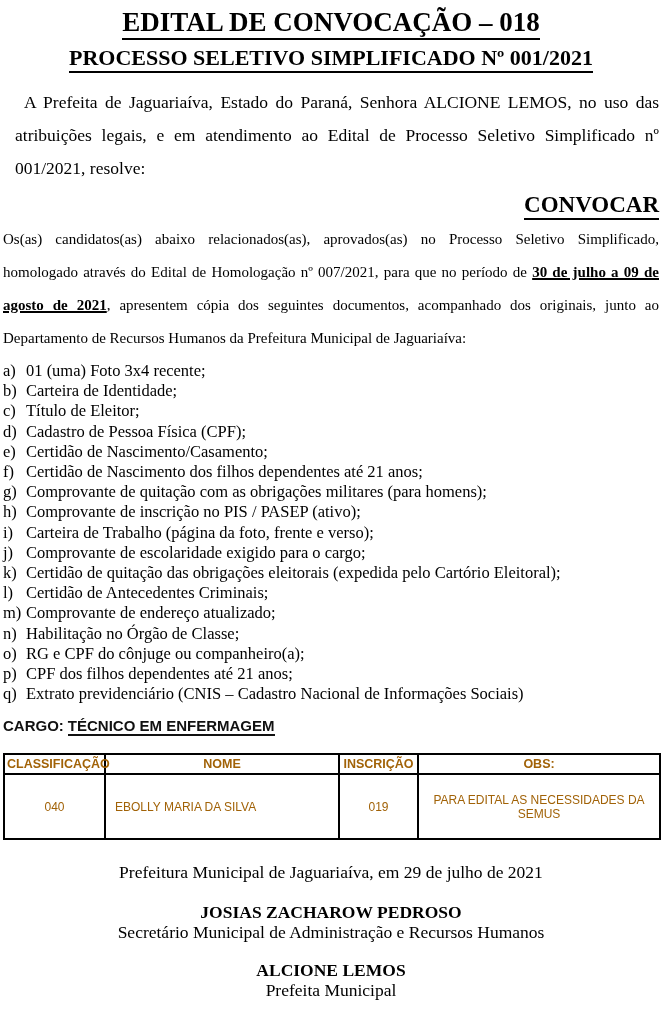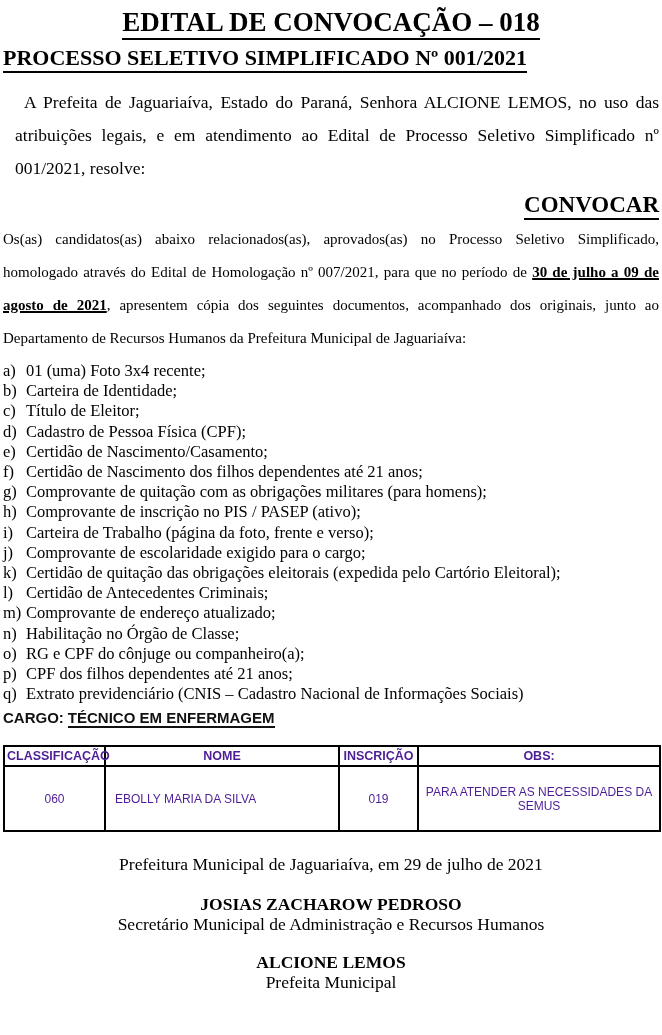--- a/index.html
+++ b/index.html
@@ -23,20 +23,21 @@
     text-align: center;
     font-size: 27px;
     line-height: 36px;
     font-weight: bold;
   }
   .doc-title .u, .doc-subtitle .u {
     border-bottom: 2.5px solid #000;
     padding-bottom: 1px;
   }
   .doc-subtitle {
+    text-align: center;
     font-size: 22px;
     line-height: 32px;
     font-weight: bold;
     margin-top: 2px;
   }
   .section-heading {
     text-align: right;
     font-size: 23px;
     line-height: 32px;
     font-weight: bold;
@@ -75,41 +76,41 @@
     font-size: 16.5px;
     line-height: 20.2px;
   }
   .doc-list .marker {
     flex: 0 0 23px;
   }
   .doc-list .item-text { flex: 1; }
 
   
   .cargo-line {
-    margin-top: 4px;
+    margin-top: 12px;
     font-family: "Liberation Sans", "DejaVu Sans", sans-serif;
     font-weight: bold;
     font-size: 15px;
     line-height: 20px;
     color: #111;
   }
   .cargo-line .cargo-value {
     border-bottom: 2px solid #111;
     padding-bottom: 0px;
     margin-left: 4px;
   }
 
   
   .candidates-table {
     margin-top: 17px;
     width: 656px;
     border-collapse: collapse;
     table-layout: fixed;
     font-family: "Liberation Sans", "DejaVu Sans", sans-serif;
-    color: #4c1d95;
+    color: #a16207;
     padding-left: 9px;
   }
   .candidates-table th, .candidates-table td {
     border: 2px solid #000;
   }
   .candidates-table th {
     font-size: 12.5px;
     font-weight: bold;
     text-align: center;
     height: 20px;
@@ -247,24 +248,24 @@
     <thead>
       <tr>
         <th>CLASSIFICAÇÃO</th>
         <th>NOME</th>
         <th>INSCRIÇÃO</th>
         <th>OBS:</th>
       </tr>
     </thead>
     <tbody>
       <tr>
-        <td>060</td>
+        <td>040</td>
         <td class="cell-nome">EBOLLY MARIA DA SILVA</td>
         <td>019</td>
-        <td>PARA ATENDER AS NECESSIDADES DA SEMUS</td>
+        <td>PARA EDITAL AS NECESSIDADES DA SEMUS</td>
       </tr>
     </tbody>
   </table>
 
   <p class="date-line">Prefeitura Municipal de Jaguariaíva, em 29 de julho de 2021</p>
 
   <div class="signature signature-2">
     <div class="sig-name">JOSIAS ZACHAROW PEDROSO</div>
     <div class="sig-role">Secretário Municipal de Administração e Recursos Humanos</div>
   </div>

